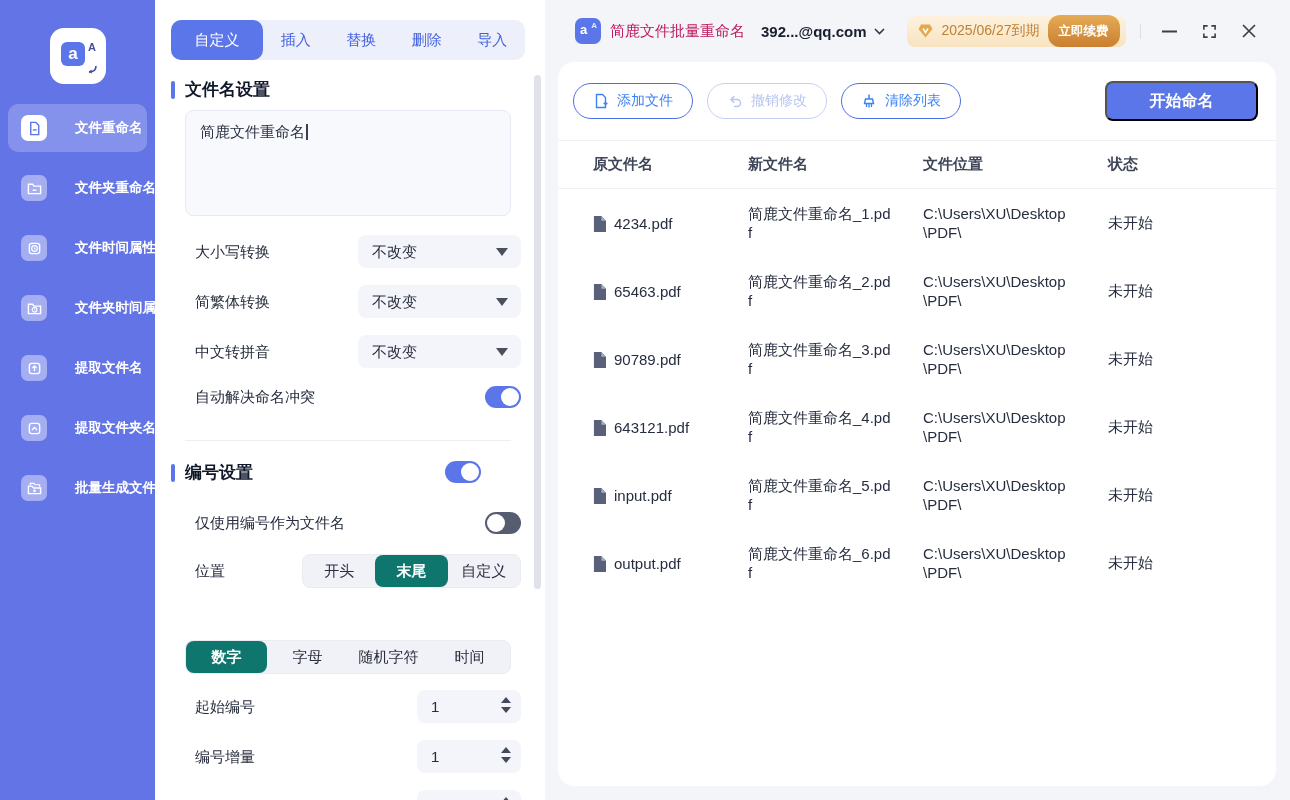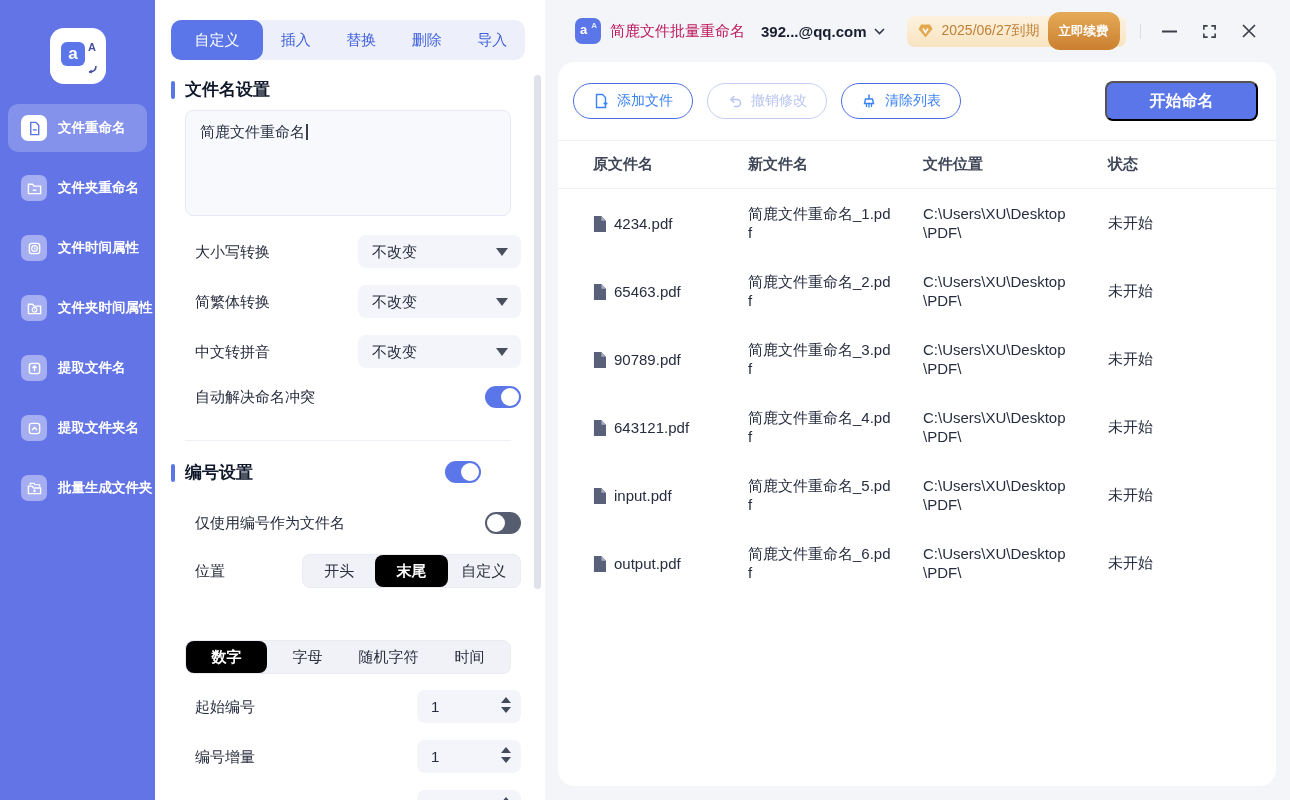--- a/index.html
+++ b/index.html
@@ -6,21 +6,21 @@
   html,body { width:1290px; height:800px; overflow:hidden; }
   body { font-family:"Liberation Sans","DejaVu Sans",sans-serif; position:relative; background:#fff; }
 
   
   .sidebar { position:absolute; left:0; top:0; width:155px; height:800px; background:#6274e6; }
   .logo { position:absolute; left:50px; top:28px; width:56px; height:56px; background:#fff; border-radius:14px; }
   .logo .la { position:absolute; left:11px; top:14px; width:24px; height:24px; background:#5b76e9; border-radius:6px; color:#fff; font-size:17px; font-weight:bold; text-align:center; line-height:23px; }
   .logo .lA { position:absolute; right:10px; top:13px; color:#44509c; font-size:11px; font-weight:bold; }
   .logo .larr { position:absolute; right:8px; bottom:10px; }
   .nav { position:absolute; left:8px; top:104px; width:139px; }
-  .nav-item { height:48px; margin-bottom:12px; border-radius:10px; display:flex; align-items:center; gap:11px; padding-left:13px; cursor:default; }
+  .nav-item { height:48px; margin-bottom:12px; border-radius:10px; display:flex; align-items:center; gap:28px; padding-left:13px; cursor:default; }
   .nav-item.active { background:rgba(255,255,255,.22); }
   .nav-ic { width:26px; height:26px; border-radius:7px; background:rgba(255,255,255,.42); display:flex; align-items:center; justify-content:center; color:#fff; flex:none; }
   .nav-item.active .nav-ic { background:#fff; color:#5b76e9; }
   .nav-ic svg { display:block; }
   .nav-label { color:#fff; font-size:13.5px; font-weight:bold; white-space:nowrap; }
 
   
   .panel { position:absolute; left:155px; top:0; width:390px; height:800px; background:#fff; overflow:hidden; }
   .tabbar { position:absolute; left:16px; top:20px; width:354px; height:40px; background:#edf0fb; border-radius:10px; display:flex; }
   .tab { flex:1; display:flex; align-items:center; justify-content:center; font-size:15px; color:#4262dd; cursor:default; }
@@ -37,41 +37,41 @@
   .select .sarrow { position:absolute; right:13px; top:13px; width:0; height:0; border-left:6px solid transparent; border-right:6px solid transparent; border-top:8px solid #4a4f5e; }
   .toggle { position:absolute; left:290px; width:36px; height:22px; border-radius:11px; cursor:default; }
   .toggle.on { background:#5b76e9; }
   .toggle.off { background:#565d70; }
   .knob { position:absolute; top:2px; width:18px; height:18px; border-radius:50%; background:#fff; }
   .toggle.on .knob { right:2px; }
   .toggle.off .knob { left:2px; }
   .divider { position:absolute; left:30px; top:440px; width:326px; height:1px; background:#eeeef4; }
   .seg { display:flex; background:#f1f2f7; border:1px solid #ebecf2; border-radius:8px; }
   .seg-opt { flex:1; display:flex; align-items:center; justify-content:center; font-size:15px; color:#2a2f3f; border-radius:8px; cursor:default; }
-  .seg-opt.sel { background:#000000; color:#fff; font-weight:bold; }
+  .seg-opt.sel { background:#0f766e; color:#fff; font-weight:bold; }
   .numinput { position:absolute; left:222px; top:0; width:104px; height:33px; background:#f4f5fa; border-radius:8px; }
   .numinput .nval { position:absolute; left:14px; line-height:33px; font-size:15px; color:#262c3d; }
   .spin { position:absolute; right:10px; top:7px; display:flex; flex-direction:column; gap:4px; cursor:default; }
   .spin i { display:block; width:0; height:0; border-left:5px solid transparent; border-right:5px solid transparent; }
   .spin .up { border-bottom:6px solid #434a5c; }
   .spin .dn { border-top:6px solid #434a5c; }
   .vscroll { position:absolute; left:379px; top:75px; width:7px; height:514px; border-radius:4px; background:#e0e2ea; }
 
   
   .main { position:absolute; left:545px; top:0; width:745px; height:800px; background:#f3f5f9; }
   .titlebar { height:62px; display:flex; align-items:center; padding-left:30px; }
   .appicon { width:26px; height:26px; border-radius:7px; background:#5b76e9; position:relative; flex:none; }
   .appicon .aa { position:absolute; left:5px; top:4px; color:#fff; font-size:13px; font-weight:bold; }
   .appicon .aA { position:absolute; right:4px; top:3px; color:#dfe5ff; font-size:8px; font-weight:bold; }
   .wtitle { font-size:15px; color:#be185d; margin-left:9px;font-family:Liberation Serif, serif; }
   .account { margin-left:16px; display:flex; align-items:center; gap:7px; cursor:default; }
   .account .email { font-size:15px; font-weight:bold; color:#1a1f30; }
   .badge { margin-left:22px; height:31px; border-radius:8px; background:linear-gradient(180deg,#fdf2df,#f8e3c0); display:flex; align-items:center; gap:8px; padding:0 6px 0 10px; }
   .lic { font-size:14px; color:#bf8038; }
-  .renew { height:38px; border-radius:12px; background:linear-gradient(180deg,#e5ab57,#ca7f2f); color:#fff; font-size:12.5px; font-weight:bold; display:flex; align-items:center; padding:0 11px; cursor:default; }
+  .renew { height:32px; border-radius:12px; background:linear-gradient(180deg,#e5ab57,#ca7f2f); color:#fff; font-size:12.5px; font-weight:bold; display:flex; align-items:center; padding:0 11px; cursor:default; }
   .winbtns { margin-left:auto; display:flex; align-items:center; gap:25px; padding-right:34px; color:#3c3f4a; }
   .tsep { width:1px; height:15px; background:#dcdde3; margin-right:-4px; }
   .wbtn { display:flex; align-items:center; justify-content:center; cursor:default; }
 
   .card { position:absolute; left:13px; top:62px; width:718px; height:724px; background:#fff; border-radius:16px; }
   .toolbar { height:78px; display:flex; align-items:center; gap:14px; padding:0 18px 0 15px; }
   .obtn { height:36px; border-radius:18px; border:1px solid #4e6ee3; color:#3b82f6; background:#fff; display:flex; align-items:center; gap:8px; padding:0 19px; font-size:14px; cursor:default; }
   .obtn.disabled { border-color:#c5cff4; color:#b8c5f2; }
   .pbtn { margin-left:auto; width:153px; height:40px; border-radius:8px; background:#5b76e9; color:#fff; font-size:16px; font-weight:bold; display:flex; align-items:center; justify-content:center; cursor:default; }
   .thead, .trow { display:grid; grid-template-columns:155px 175px 185px 1fr; padding-left:35px; align-items:center; }

